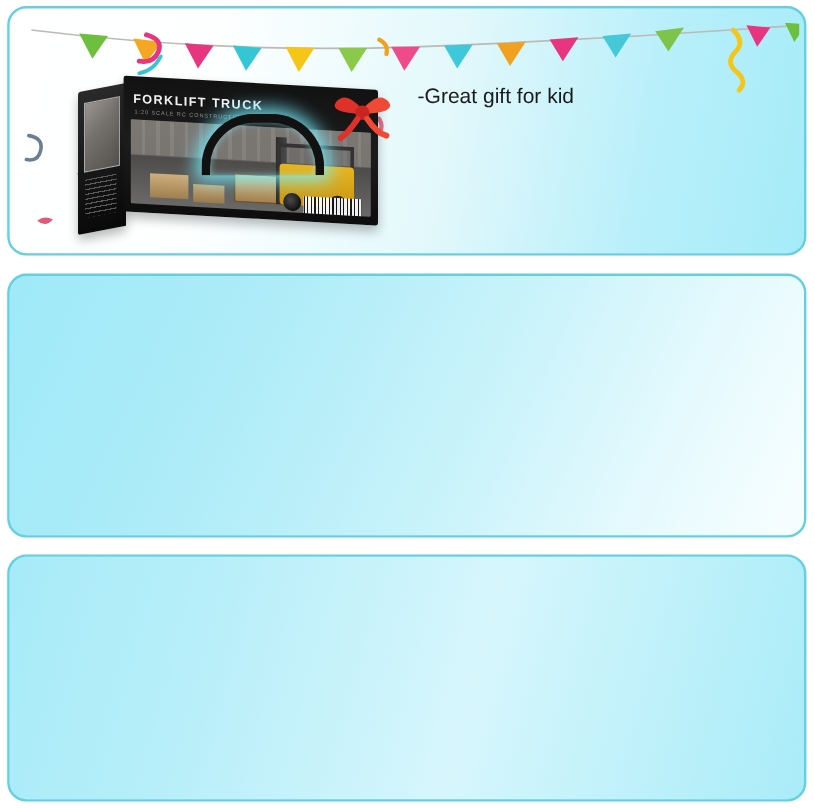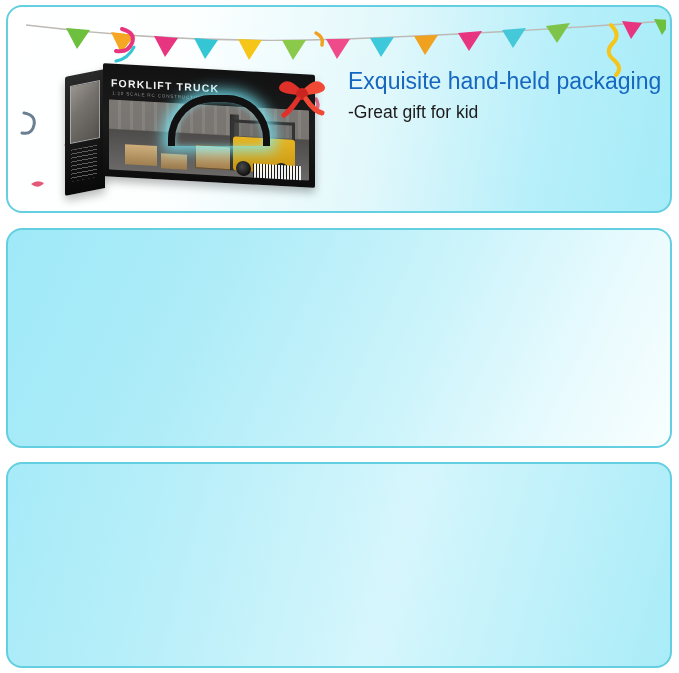--- a/index.html
+++ b/index.html
@@ -249,21 +249,20 @@
       <svg class="gift-bow" viewBox="0 0 58 48">
         <path d="M29,16 q-14,-16 -22,-6 q-6,9 22,10z" fill="#e0302a"></path>
         <path d="M29,16 q14,-16 22,-6 q6,9 -22,10z" fill="#f04a36"></path>
         <circle cx="29" cy="19" r="6" fill="#c9241f"></circle>
         <path d="M25,24 q-8,12 -14,16" stroke="#e0302a" stroke-width="5" fill="none" stroke-linecap="round"></path>
         <path d="M33,24 q8,12 16,14" stroke="#f04a36" stroke-width="5" fill="none" stroke-linecap="round"></path>
       </svg>
     </div>
 
     <div class="textblock" id="text-1">
-      <div class="headline">Exquisite hand-held packaging</div>
       <div class="bullet">-Great gift for kid</div>
     </div>
   </section>
 
   <section class="panel" id="panel-2">
 
     
     
 
     

